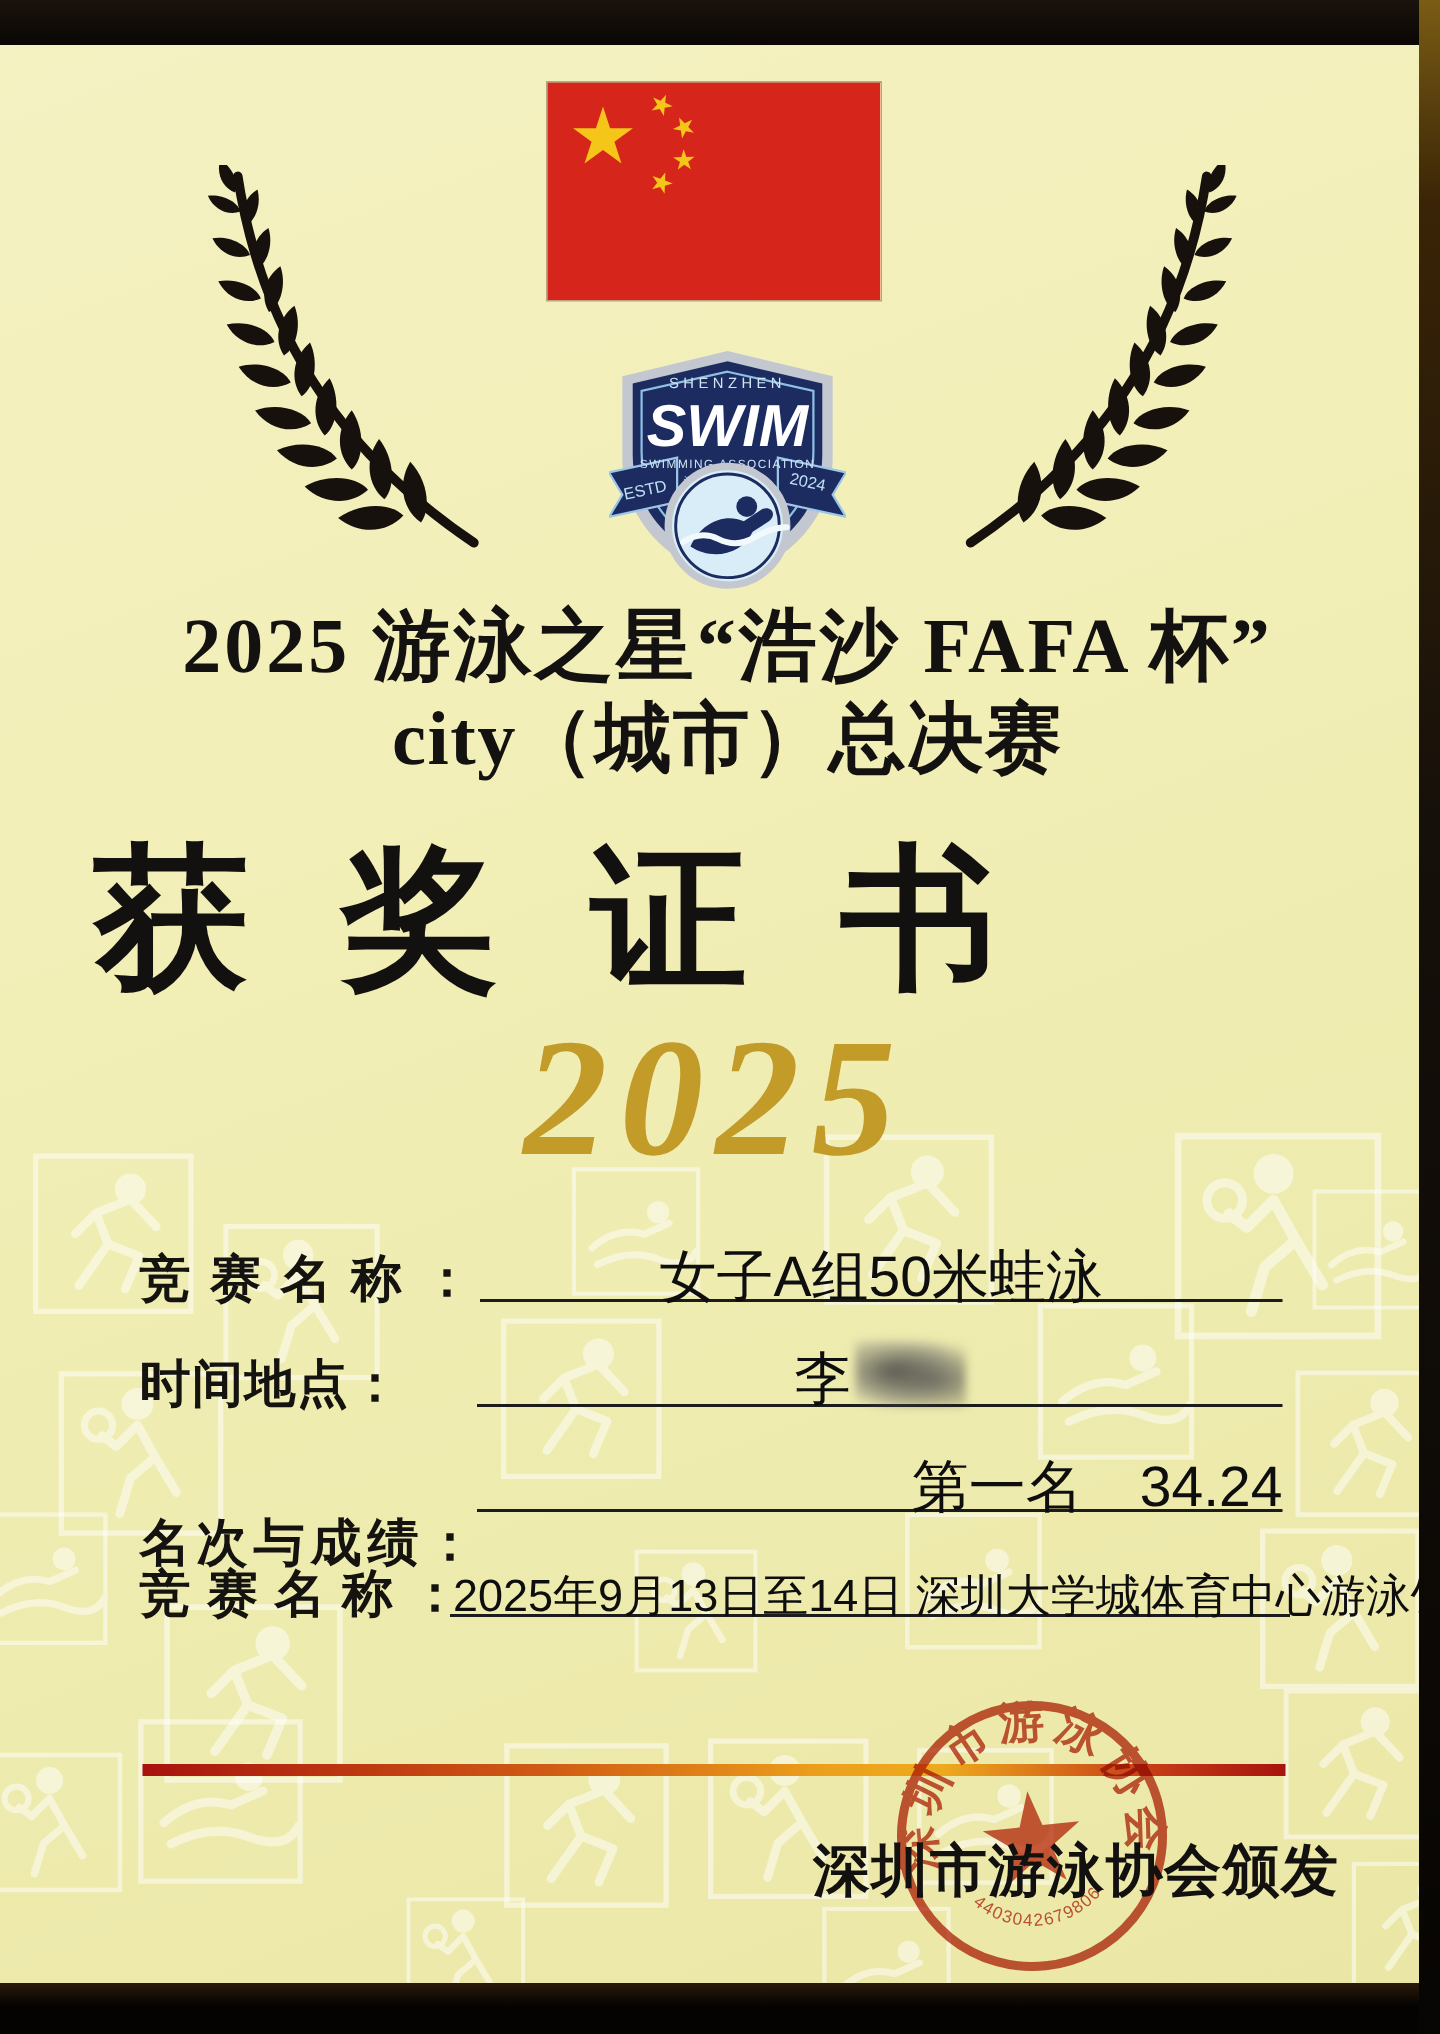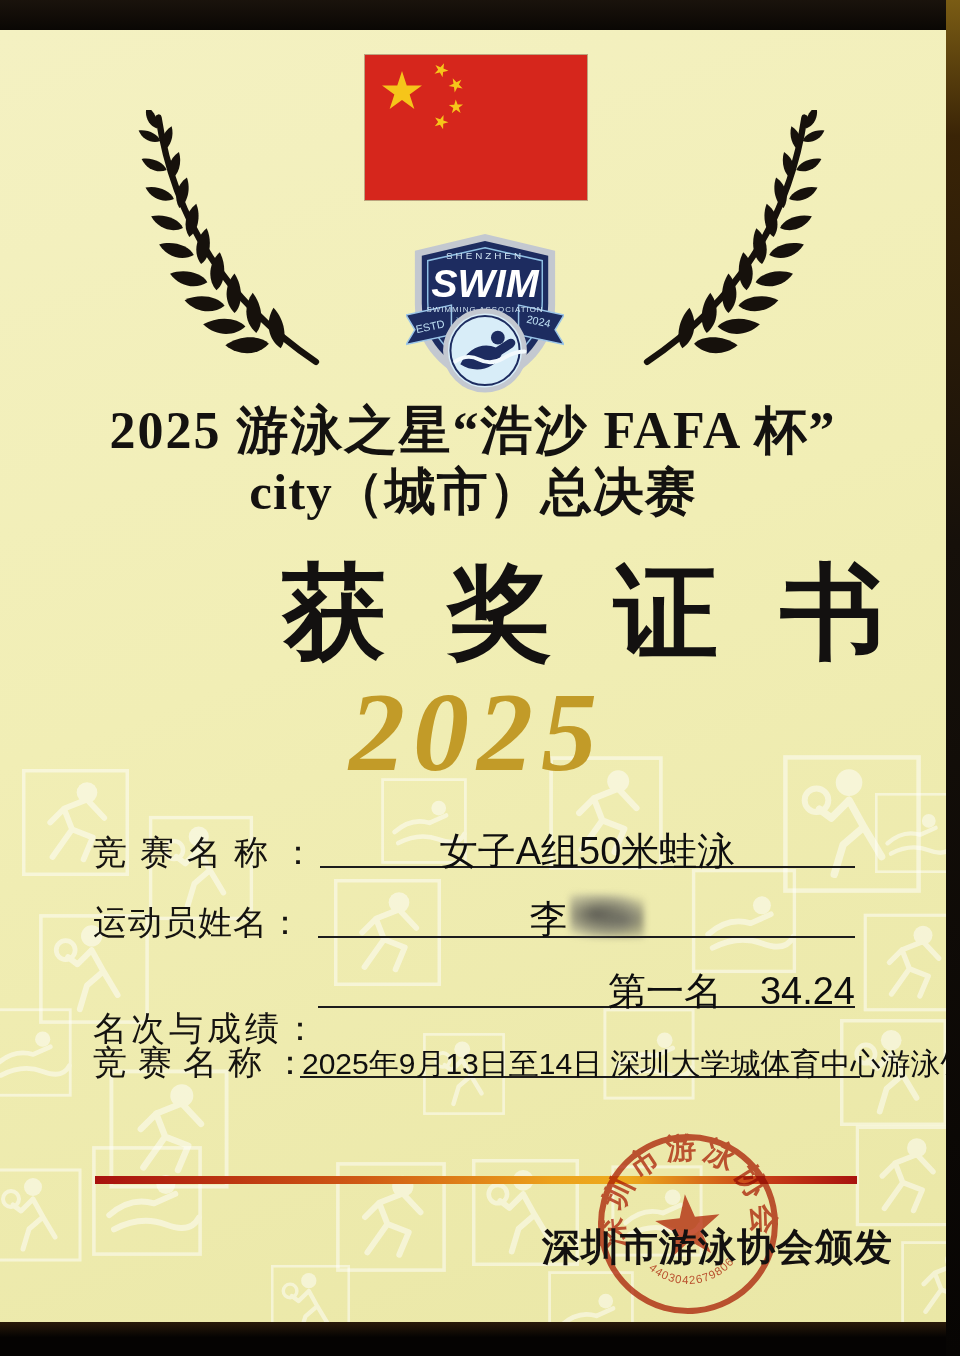--- a/index.html
+++ b/index.html
@@ -17,30 +17,30 @@
   .flag{position:absolute;left:365px;top:25px;width:222px;height:145px;z-index:2;box-shadow:0 0 0 1px rgba(90,20,10,.35);}
   
   .laurel{position:absolute;top:80px;width:190px;height:263px;z-index:2;}
   .laurel-left{left:135px;}
   .laurel-right{left:638px;transform:scaleX(-1);}
   
   .badge{position:absolute;left:406px;top:202px;width:158px;height:162px;z-index:2;}
   .badge text{font-family:"Liberation Sans","DejaVu Sans",sans-serif;}
   
   .title1,.title2{position:absolute;left:0;width:946px;text-align:center;color:#141210;
-        font-weight:700;white-space:nowrap;z-index:2;}
+        font-weight:700;white-space:nowrap;z-index:2;padding-left:12px;}
   .title1{top:366px;font-size:52px;letter-spacing:2px;}
   .title2{top:428px;font-size:51px;letter-spacing:1px;}
-  .heading{position:absolute;left:0;top:514px;width:946px;text-align:right;color:#131110;
+  .heading{position:absolute;left:0;top:514px;width:946px;text-align:left;color:#131110;
         font-size:104px;font-weight:700;letter-spacing:62px;padding-left:62px;box-sizing:border-box;
         white-space:nowrap;z-index:2;}
   .year{position:absolute;left:4px;top:638px;width:946px;text-align:center;color:#c29b28;
         font-size:112px;font-style:italic;font-weight:700;letter-spacing:8px;z-index:2;}
   
-  .flabel{position:absolute;left:93px;font-weight:400;font-size:34px;color:#151310;white-space:nowrap;z-index:2;}
+  .flabel{position:absolute;left:93px;font-weight:700;font-size:34px;color:#151310;white-space:nowrap;z-index:2;}
   .fline{position:absolute;height:2px;background:#1c1c1c;z-index:2;}
   .fvalue{position:absolute;font-family:"Liberation Sans","DejaVu Sans",sans-serif;font-weight:400;
         font-size:38px;color:#0e0e0e;white-space:nowrap;z-index:2;}
   .lab1{top:800px;letter-spacing:13px;}
   .lab2{top:870px;letter-spacing:1px;}
   .lab3{top:976px;letter-spacing:4px;}
   .lab4{top:1010px;letter-spacing:11px;}
   .lin1{left:320px;top:836px;width:535px;}
   .lin2{left:318px;top:906px;width:537px;}
   .lin3{left:318px;top:976px;width:537px;}
@@ -247,21 +247,21 @@
 
     <div class="title1">2025 游泳之星“浩沙 FAFA 杯”</div>
     <div class="title2">city（城市）总决赛</div>
     <div class="heading">获奖证书</div>
     <div class="year">2025</div>
 
     <span class="flabel lab1">竞赛名称：</span>
     <span class="fline lin1"></span>
     <span class="fvalue val1">女子A组50米蛙泳</span>
 
-    <span class="flabel lab2">运动员姓名：</span>
+    <span class="flabel lab2">时间地点：</span>
     <span class="fline lin2"></span>
     <span class="fvalue val2"><span>李</span><span class="redact"></span></span>
 
     <span class="flabel lab3">名次与成绩：</span>
     <span class="fline lin3"></span>
     <span class="fvalue val3">第一名　34.24</span>
 
     <span class="flabel lab4">竞赛名称：</span>
     <span class="fline lin4"></span>
     <span class="fvalue val4">2025年9月13日至14日 深圳大学城体育中心游泳馆</span>

